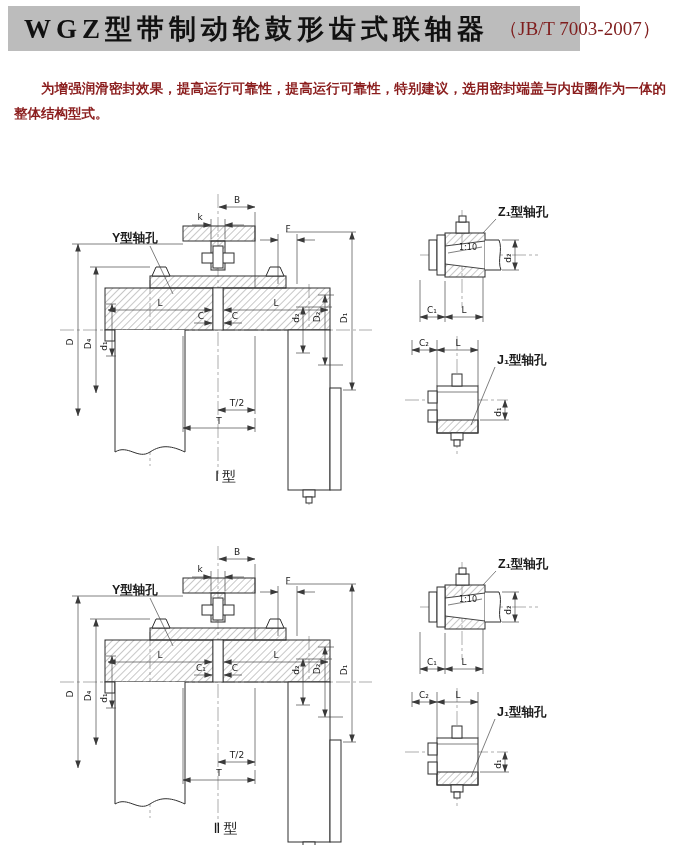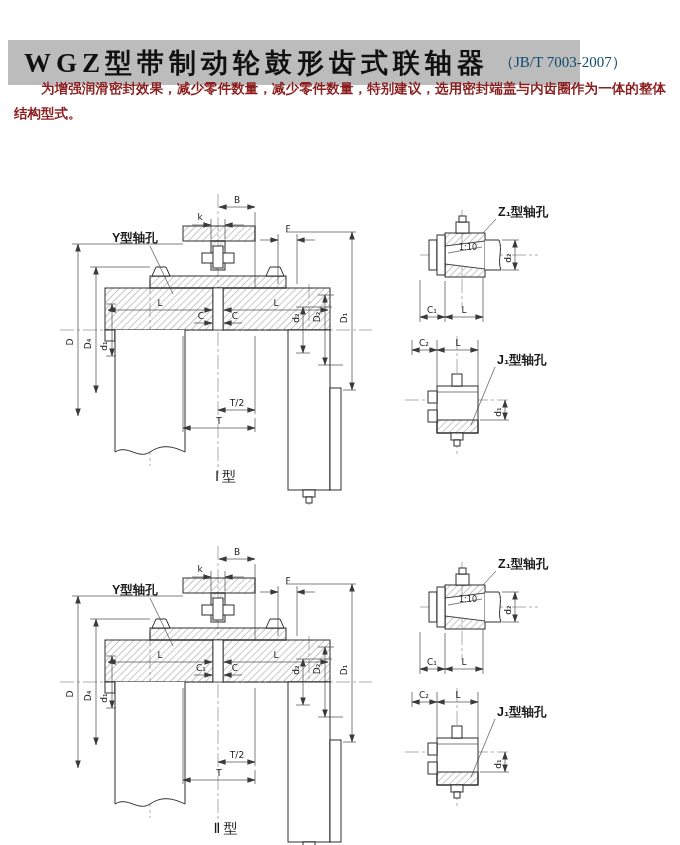--- a/index.html
+++ b/index.html
@@ -3,28 +3,28 @@
 <meta charset="utf-8">
 <style>
   html,body{margin:0;padding:0;background:#e8e8e8;}
   #page{
     position:relative;width:680px;height:845px;margin:0 auto;
     background:#ffffff;overflow:hidden;
     font-family:"Liberation Sans",sans-serif;
   }
   .banner{
     position:absolute;top:6px;left:8px;width:572px;height:45px;
-    background:#bcbcbc;display:flex;align-items:center;padding-left:16px;box-sizing:border-box;margin-top:34px;
+    background:#bcbcbc;display:flex;align-items:center;padding-left:16px;box-sizing:border-box;
   }
   .title{
     font-family:"Liberation Serif",serif;font-weight:bold;font-size:27px;
     letter-spacing:5px;color:#111;white-space:nowrap;
   }
   .std{
-    font-family:"Liberation Serif",serif;font-size:15px;color:#0c4a6e;
+    font-family:"Liberation Serif",serif;font-size:19px;color:#7f1d1d;
     margin-left:10px;white-space:nowrap;
   }
   .intro-wrap{position:absolute;top:72px;left:0;width:680px;}
   p.intro{
     margin:4px 14px 0 14px;text-indent:2em;
     font-size:13.5px;font-weight:bold;line-height:25px;color:#8b1e1e;
     text-align:justify;
   }
   .fig{position:absolute;left:0;width:680px;height:330px;}
   .olf {fill:#ffffff;stroke:#2f2f2f;stroke-width:1;}
@@ -40,21 +40,21 @@
 <body>
 
 <div id="page">
 
   <div class="banner">
     <span class="title">WGZ型带制动轮鼓形齿式联轴器</span>
     <span class="std">（JB/T 7003-2007）</span>
   </div>
 
   <div class="intro-wrap">
-    <p class="intro" style="color: rgb(139, 30, 30);">为增强润滑密封效果，减少零件数量，减少零件数量，特别建议，选用密封端盖与内齿圈作为一体的整体结构型式。</p>
+    <p class="intro" style="color: rgb(139, 30, 30);">为增强润滑密封效果，提高运行可靠性，提高运行可靠性，特别建议，选用密封端盖与内齿圈作为一体的整体结构型式。</p>
   </div>
 
   <div class="fig" id="fig1" style="top:188px">
     <svg width="680" height="330" viewBox="0 0 680 330">
       <defs>
         <pattern id="hA" patternUnits="userSpaceOnUse" width="5" height="5" patternTransform="rotate(45)">
           <line x1="0" y1="0" x2="0" y2="5" stroke="#909090" stroke-width="1"></line>
         </pattern>
         <marker id="mA" viewBox="0 0 10 10" refX="9.5" refY="5" markerWidth="8" markerHeight="8" markerUnits="userSpaceOnUse" orient="auto-start-reverse">
           <path d="M0 1.5 L10 5 L0 8.5 Z" fill="#3a3a3a"></path>

